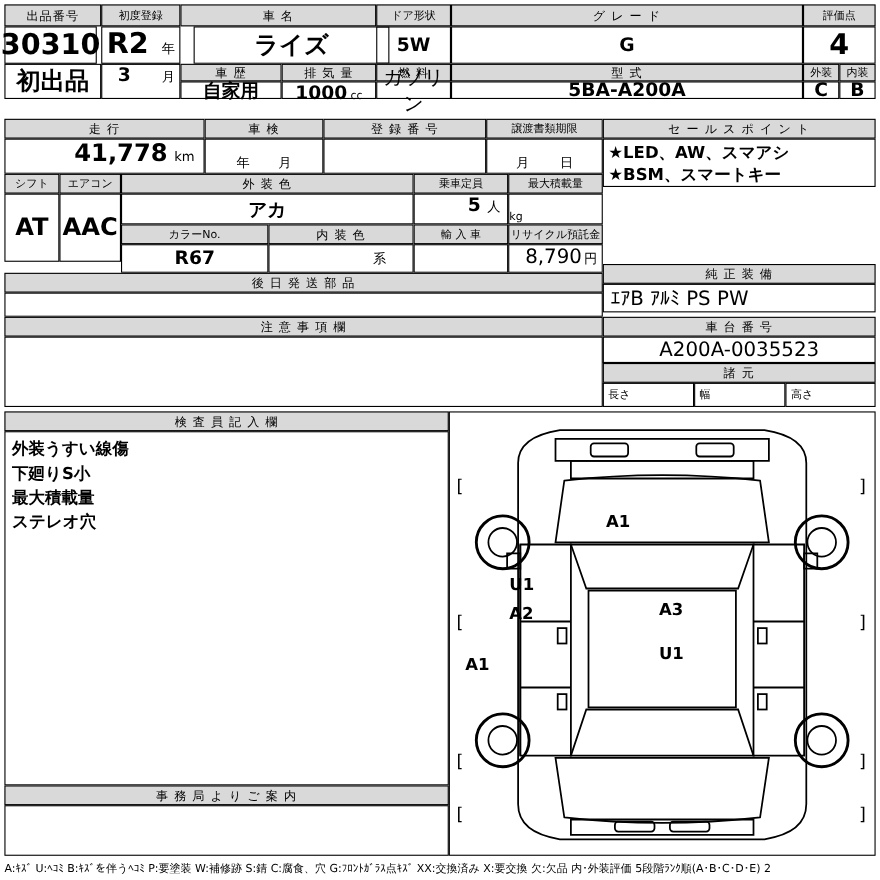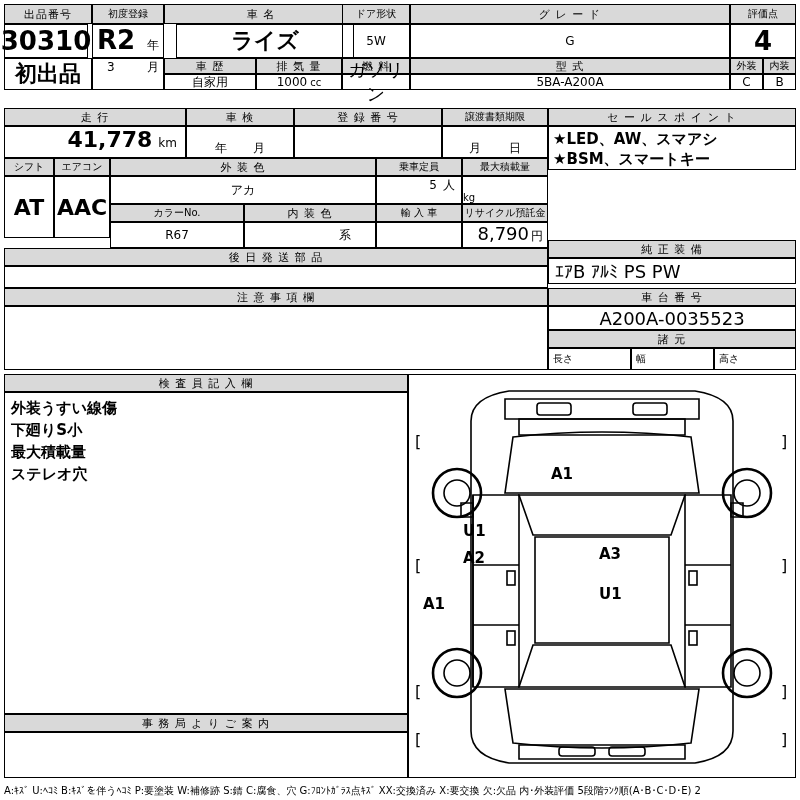--- a/index.html
+++ b/index.html
@@ -12,21 +12,21 @@
   }
   .sheet{position:relative;width:800px;height:800px;}
   .box{position:absolute;box-sizing:border-box;border:1px solid #000;}
   .hdr{background:#d9d9d9;}
   .c{display:flex;align-items:center;justify-content:center;text-align:center;}
   .l{display:flex;align-items:center;justify-content:flex-start;text-align:left;}
   .lbl{font-size:11px;letter-spacing:1px;}
   .lbl-sm{font-size:10px;letter-spacing:0px;}
   .big{font-size:26px;font-weight:bold;}
   .big2{font-size:22px;font-weight:bold;}
-  .mid{font-size:12px;font-weight:normal;}
+  .mid{font-size:17px;font-weight:bold;}
   .mid2{font-size:18px;font-weight:normal;}
   .sm{font-size:12px;}
   .sp{font-size:15px;font-weight:bold;line-height:20px;}
   .insp{font-size:15px;font-weight:bold;line-height:22px;}
   .footer{position:absolute;left:0;bottom:0;width:800px;font-size:10px;line-height:11px;}
   .unit{font-size:10px;font-weight:normal;}
   svg{display:block;}
 </style>
 </head>
 <body>
@@ -44,21 +44,21 @@
       <span class="sm" style="margin-left:auto;margin-right:4px;">年</span>
     </div>
   </div>
   <div class="box" style="left:92px;top:58px;width:72px;height:32px;">
     <div style="display:flex;align-items:baseline;height:100%;padding-left:14px;">
       <span class="mid">3</span>
       <span class="sm" style="margin-left:auto;margin-right:4px;">月</span>
     </div>
   </div>
 
-  <div class="box c hdr lbl" style="left:164px;top:4px;width:194px;height:20px;">車 名</div>
+  <div class="box c hdr lbl" style="left:164px;top:4px;width:178px;height:20px;">車 名</div>
   <div class="box c big2" style="left:164px;top:24px;width:178px;height:34px;margin-left:12px;">ライズ</div>
 
   <div class="box c hdr lbl-sm" style="left:342px;top:4px;width:68px;height:20px;">ドア形状</div>
   <div class="box c mid" style="left:342px;top:24px;width:68px;height:34px;">5W</div>
 
   <div class="box c hdr lbl" style="left:410px;top:4px;width:320px;height:20px;">グ レ ー ド</div>
   <div class="box c mid" style="left:410px;top:24px;width:320px;height:34px;">G</div>
 
   <div class="box c hdr lbl-sm" style="left:730px;top:4px;width:66px;height:20px;">評価点</div>
   <div class="box c big" style="left:730px;top:24px;width:66px;height:34px;">4</div>

